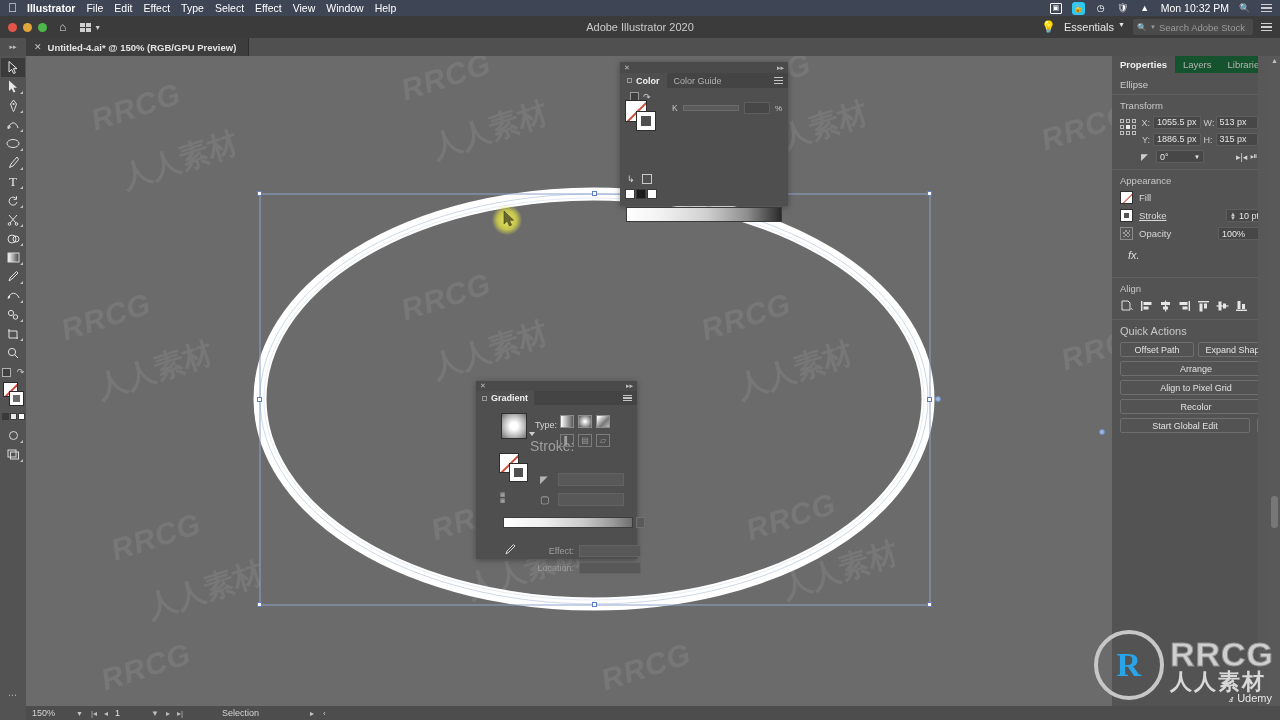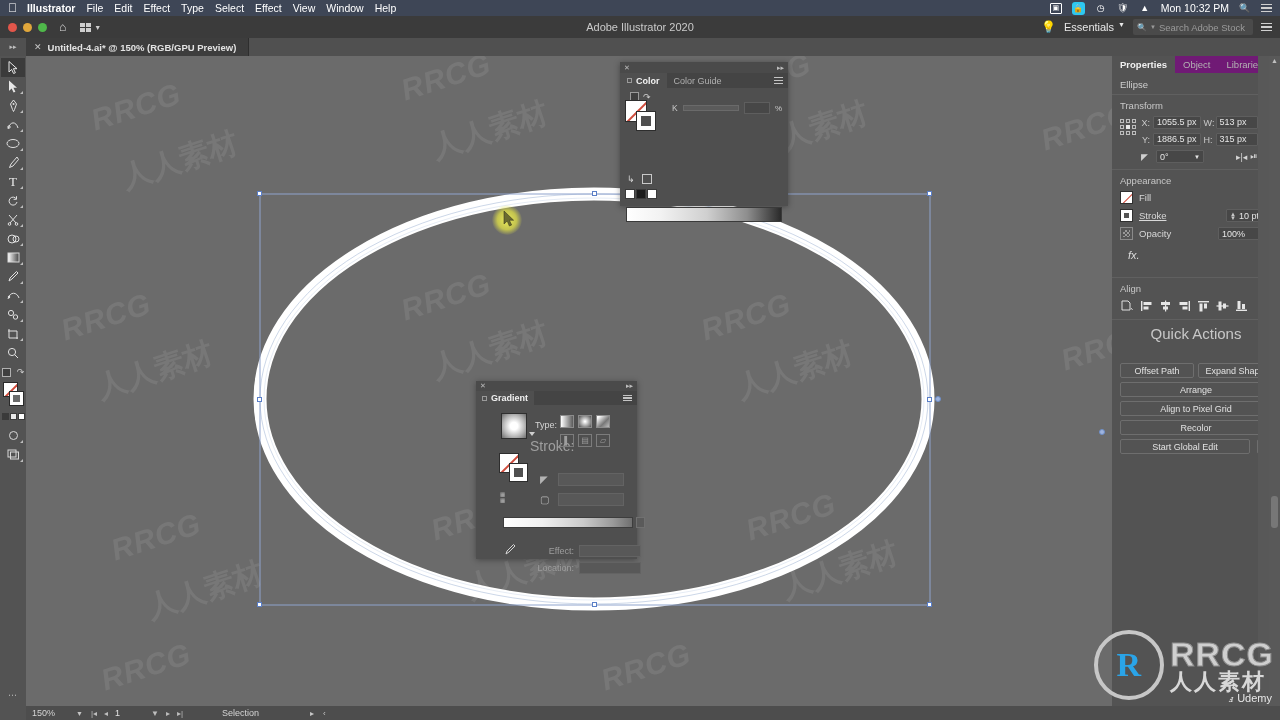--- a/index.html
+++ b/index.html
@@ -144,21 +144,21 @@
   .hdl-mid{
     position:absolute; width:6px;height:6px;background:#9fb4de;border:1px solid #6d8ec9;
     border-radius:50%;
   }
 
   
   .props{
     position:absolute; right:0; top:56px; width:168px; bottom:14px;
     background:#535353; z-index:30; font-size:9.5px; color:#d0d0d0;
   }
-  .ptabs{ display:flex; height:17px; background:#701a75; }
+  .ptabs{ display:flex; height:17px; background:#14532d; }
   .ptab{
     display:flex;align-items:center;padding:0 8px;font-size:9.5px;color:#b3b3b3;
   }
   .ptab.active{ background:#535353; color:#f0f0f0; font-weight:bold; }
   .p-title{ padding:6px 8px 4px; font-size:9.5px; color:#cfcfcf; }
   .p-sep{ height:1px; background:#606060; margin:0 0 0 0; }
   .p-sect{ padding:5px 8px 6px; position:relative; }
   .p-sect h4{ font-size:9.5px; font-weight:normal; color:#c8c8c8; margin-bottom:5px; }
   .dots3{ position:absolute; right:7px; bottom:2px; color:#bdbdbd; font-size:9px; letter-spacing:1px;}
 
@@ -207,21 +207,21 @@
   .opacbox{
     margin-left:auto;background:#474747;border:1px solid #5e5e5e;border-radius:1px;
     height:13px;width:54px;display:flex;align-items:center;justify-content:space-between;
     padding:0 3px;font-size:9px;color:#e6e6e6;
   }
   .fx{ padding:4px 8px 10px; font-style:italic; font-size:11px; color:#dcdcdc;}
 
   .alignrow{ display:flex; align-items:center; gap:5px; margin-top:2px; }
   .al-ic{ width:14px;height:14px;display:flex;align-items:center;justify-content:center;}
 
-  .qa-title{ font-size:15px; color:#c8c8c8; margin-bottom:21px;text-align:center; }
+  .qa-title{ font-size:11px; color:#c8c8c8; margin-bottom:5px; }
   .btnrow{ display:flex; gap:4px; margin-bottom:4px; }
   .qbtn{
     flex:1; height:15px; background:#535353; border:1px solid #6e6e6e; border-radius:2px;
     display:flex;align-items:center;justify-content:center;font-size:9px;color:#e2e2e2;
   }
   .qbtn-caret{
     width:15px;height:15px;background:#535353;border:1px solid #6e6e6e;border-radius:2px;
     display:flex;align-items:center;justify-content:center;font-size:7px;color:#ccc;margin-left:3px;
   }
 
@@ -744,21 +744,21 @@
       </div>
     </div>
   </div>
 
   <div class="props">
     <div class="ptabs">
       <div class="ptab active">
         <span>Properties</span>
       </div>
       <div class="ptab">
-        <span>Object</span>
+        <span>Layers</span>
       </div>
       <div class="ptab">
         <span>Libraries</span>
       </div>
     </div>
 
     <div class="p-title">Ellipse</div>
     <div class="p-sep"></div>
 
     <div class="p-sect">

